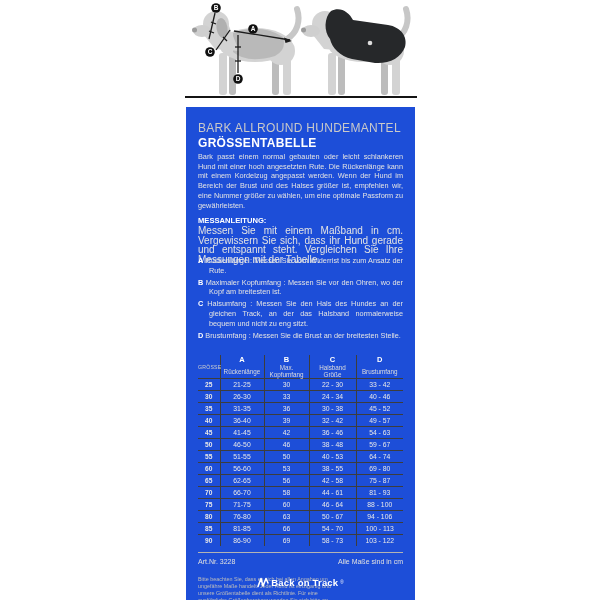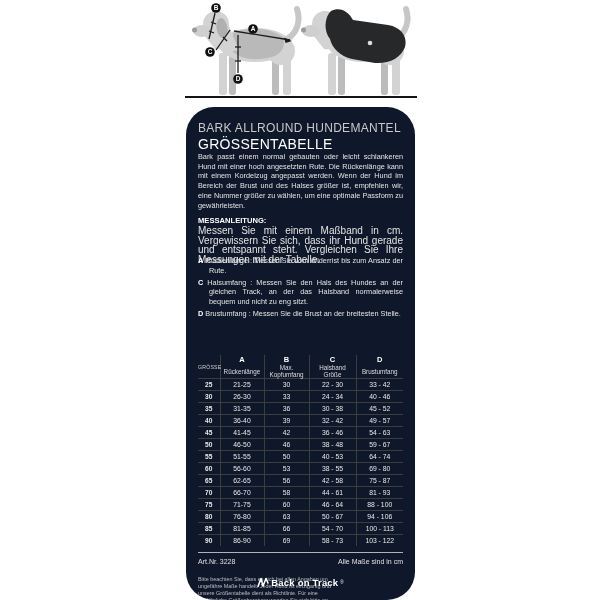--- a/index.html
+++ b/index.html
@@ -1,24 +1,24 @@
 <!DOCTYPE html>
 <html><head>
 <meta charset="utf-8">
 <style>
   html,body{margin:0;padding:0;background:#ffffff;}
   .stage{position:relative;width:600px;height:600px;background:#ffffff;overflow:hidden;
          font-family:"Liberation Sans",sans-serif;}
   .dogs-svg{position:absolute;left:178px;top:0;width:244px;height:96px;}
   .ground-line{position:absolute;left:185px;top:96px;width:232px;height:2px;background:#141414;}
-  .panel{position:absolute;left:186px;top:107px;width:229px;height:493px;background:#0f172a;
-         box-sizing:border-box;overflow:hidden;border-radius:28px;}
+  .panel{position:absolute;left:186px;top:107px;width:229px;height:493px;background:#1d4ed8;
+         box-sizing:border-box;overflow:hidden;}
   .panel > div{position:absolute;left:12px;right:12px;}
   .p-title{top:14px;font-size:12px;color:#c9c9c9;letter-spacing:0.3px;white-space:nowrap;}
-  .p-subtitle{top:29px;font-size:14px;font-weight:normal;color:#ffffff;letter-spacing:0.3px;}
+  .p-subtitle{top:29px;font-size:12px;font-weight:bold;color:#ffffff;letter-spacing:0.3px;}
   .p-intro{top:45px;font-size:7.3px;line-height:9.7px;color:#e3e3e3;text-align:justify;}
   .p-messhead{top:109px;font-size:7.6px;font-weight:bold;color:#ffffff;}
   .p-messintro{top:119px;font-size:10px;line-height:9.7px;color:#e3e3e3;text-align:justify;}
   .p-defs{top:149px;color:#e3e3e3;}
   .def-item{font-size:7.3px;line-height:9.6px;margin-bottom:2.5px;padding-left:11px;text-indent:-11px;
             text-align:justify;}
   .def-letter{font-weight:bold;color:#ffffff;}
   .p-table{top:248px;}
   table.size-table{border-collapse:collapse;width:205px;table-layout:fixed;color:#e8e8e8;}
   .size-table th,.size-table td{padding:0;text-align:center;vertical-align:middle;font-weight:normal;}
@@ -112,20 +112,24 @@
     <div class="p-intro">Bark passt einem normal gebauten oder leicht schlankeren Hund mit einer hoch angesetzten Rute. Die Rückenlänge kann mit einem Kordelzug angepasst werden. Wenn der Hund im Bereich der Brust und des Halses größer ist, empfehlen wir, eine Nummer größer zu wählen, um eine optimale Passform zu gewährleisten.</div>
     <div class="p-messhead">MESSANLEITUNG:</div>
     <div class="p-messintro">Messen Sie mit einem Maßband in cm. Vergewissern Sie sich, dass ihr Hund gerade und entspannt steht. Vergleichen Sie Ihre Messungen mit der Tabelle.</div>
 
     <div class="p-defs">
       <div class="def-item">
         <span class="def-letter">A</span>
         <span>Rückenlänge : Messen Sie vom Widerrist bis zum Ansatz der Rute.</span>
       </div>
       <div class="def-item">
+        <span class="def-letter">B</span>
+        <span>Maximaler Kopfumfang : Messen Sie vor den Ohren, wo der Kopf am breitesten ist.</span>
+      </div>
+      <div class="def-item">
         <span class="def-letter">C</span>
         <span>Halsumfang : Messen Sie den Hals des Hundes an der gleichen Track, an der das Halsband normalerweise bequem und nicht zu eng sitzt.</span>
       </div>
       <div class="def-item">
         <span class="def-letter">D</span>
         <span>Brustumfang : Messen Sie die Brust an der breitesten Stelle.</span>
       </div>
     </div>
 
     <div class="p-table">

